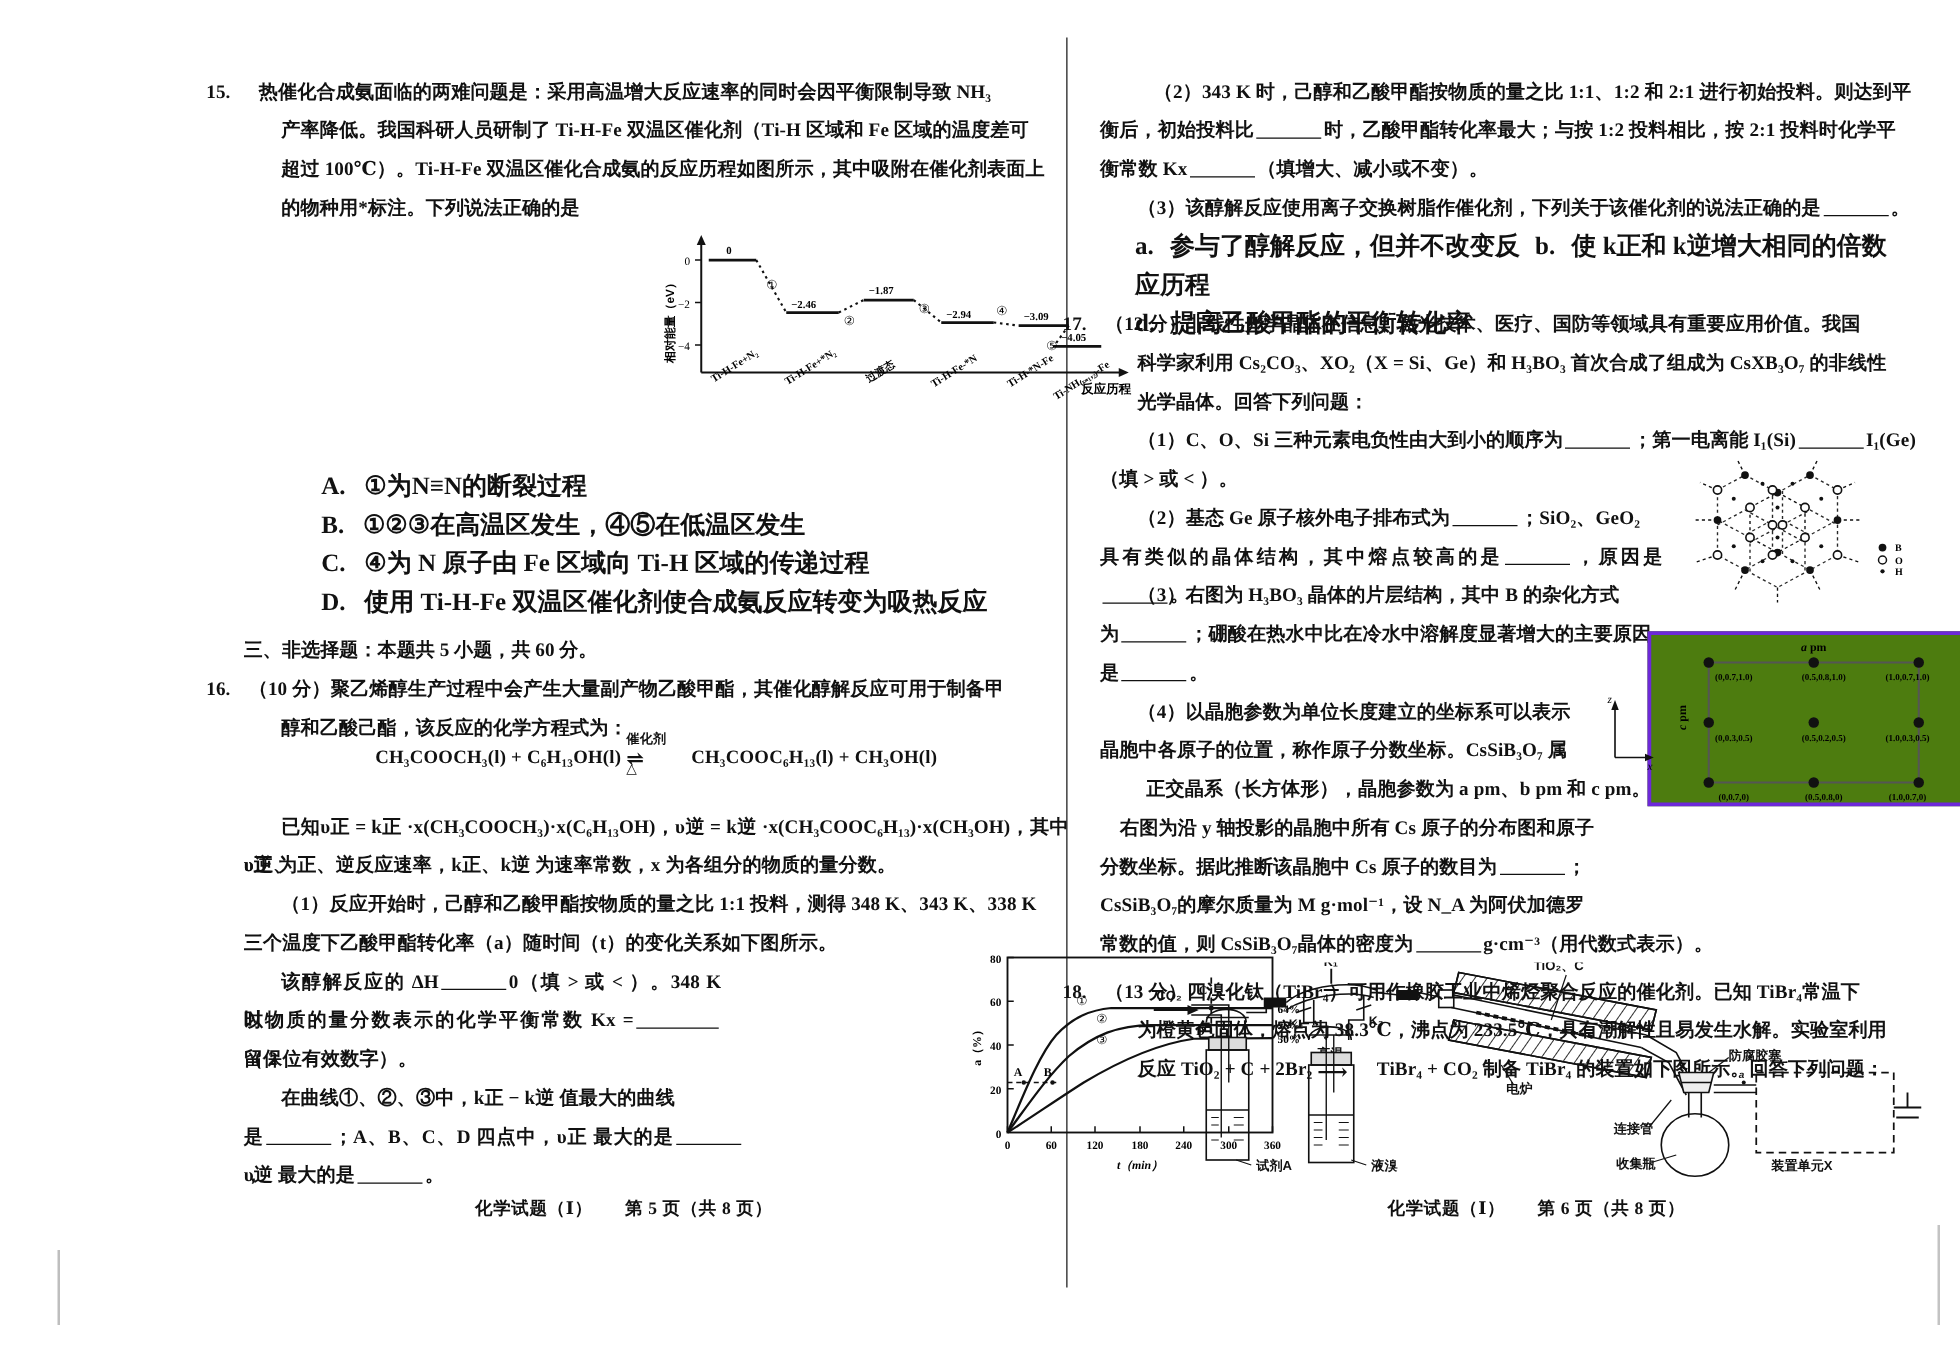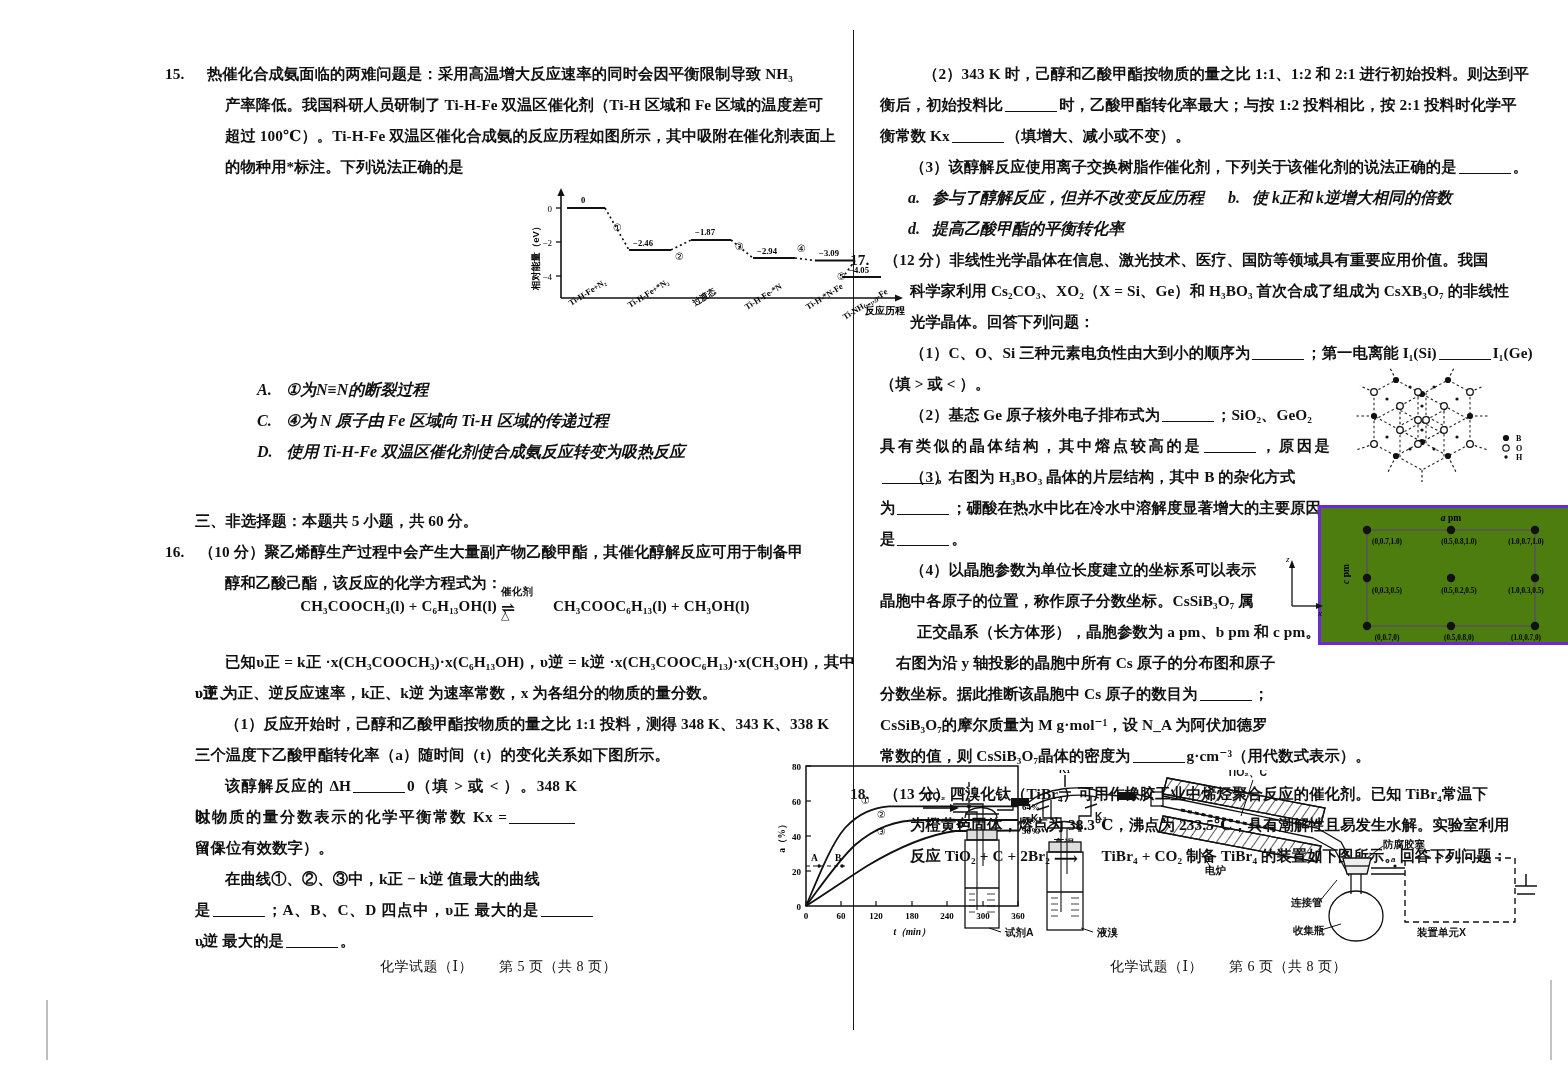--- a/index.html
+++ b/index.html
@@ -43,30 +43,30 @@
   .hang2{padding-left:30px;}
   .ind{text-indent:30px;}
   .center{text-align:center;}
   .blank{
     display:inline-block;min-width:52px;
     border-bottom:1.4px solid #111;
     vertical-align:-2px;height:15px;margin:0 2px;
   }
   .blank.l{min-width:66px;}
 
-  .opts{font-size:16px;line-height:31px;font-weight:bold;font-style:italic;}
+  .opts{font-size:20px;line-height:31px;font-weight:bold;}
   .opt{padding-left:46px;text-indent:-26px;}
   .sec-title{font-size:15.3px;font-weight:bold;line-height:31px;}
 
   .two-col-opts{display:flex;}
   .two-col-opts>div:first-child{width:320px;}
 
   
   .footer{
-    position:absolute;font-size:14px;font-weight:normal;
+    position:absolute;font-size:14px;font-weight:bold;
     letter-spacing:.5px;
   }
   .footer .pg{margin-left:22px;}
 
   
   .fig-energy{position:absolute;left:330px;top:186px;width:410px;height:160px;}
   .fig-energy svg{display:block;}
 
   
   .fig-curve{position:absolute;left:578px;top:758px;width:280px;height:190px;}
@@ -160,20 +160,24 @@
           <text x="283" y="124" transform="rotate(-32 283 124)">Ti-H-*N-Fe</text>
           <text x="320" y="134" transform="rotate(-32 320 134)">Ti-NH₍ₓ₌₁,₂₎-Fe</text>
         </g>
       </svg>
     </div>
 
     <div class="opts" style="position:absolute;top:374px;left:42px;width:620px;">
       <div class="opt">
         <span>A.</span>
         <span style="margin-left:10px">①为N≡N的断裂过程</span>
+      </div>
+      <div class="opt">
+        <span>B.</span>
+        <span style="margin-left:10px">①②③在高温区发生，④⑤在低温区发生</span>
       </div>
       <div class="opt">
         <span>C.</span>
         <span style="margin-left:10px">④为 N 原子由 Fe 区域向 Ti-H 区域的传递过程</span>
       </div>
       <div class="opt">
         <span>D.</span>
         <span style="margin-left:10px">使用 Ti-H-Fe 双温区催化剂使合成氨反应转变为吸热反应</span>
       </div>
     </div>

